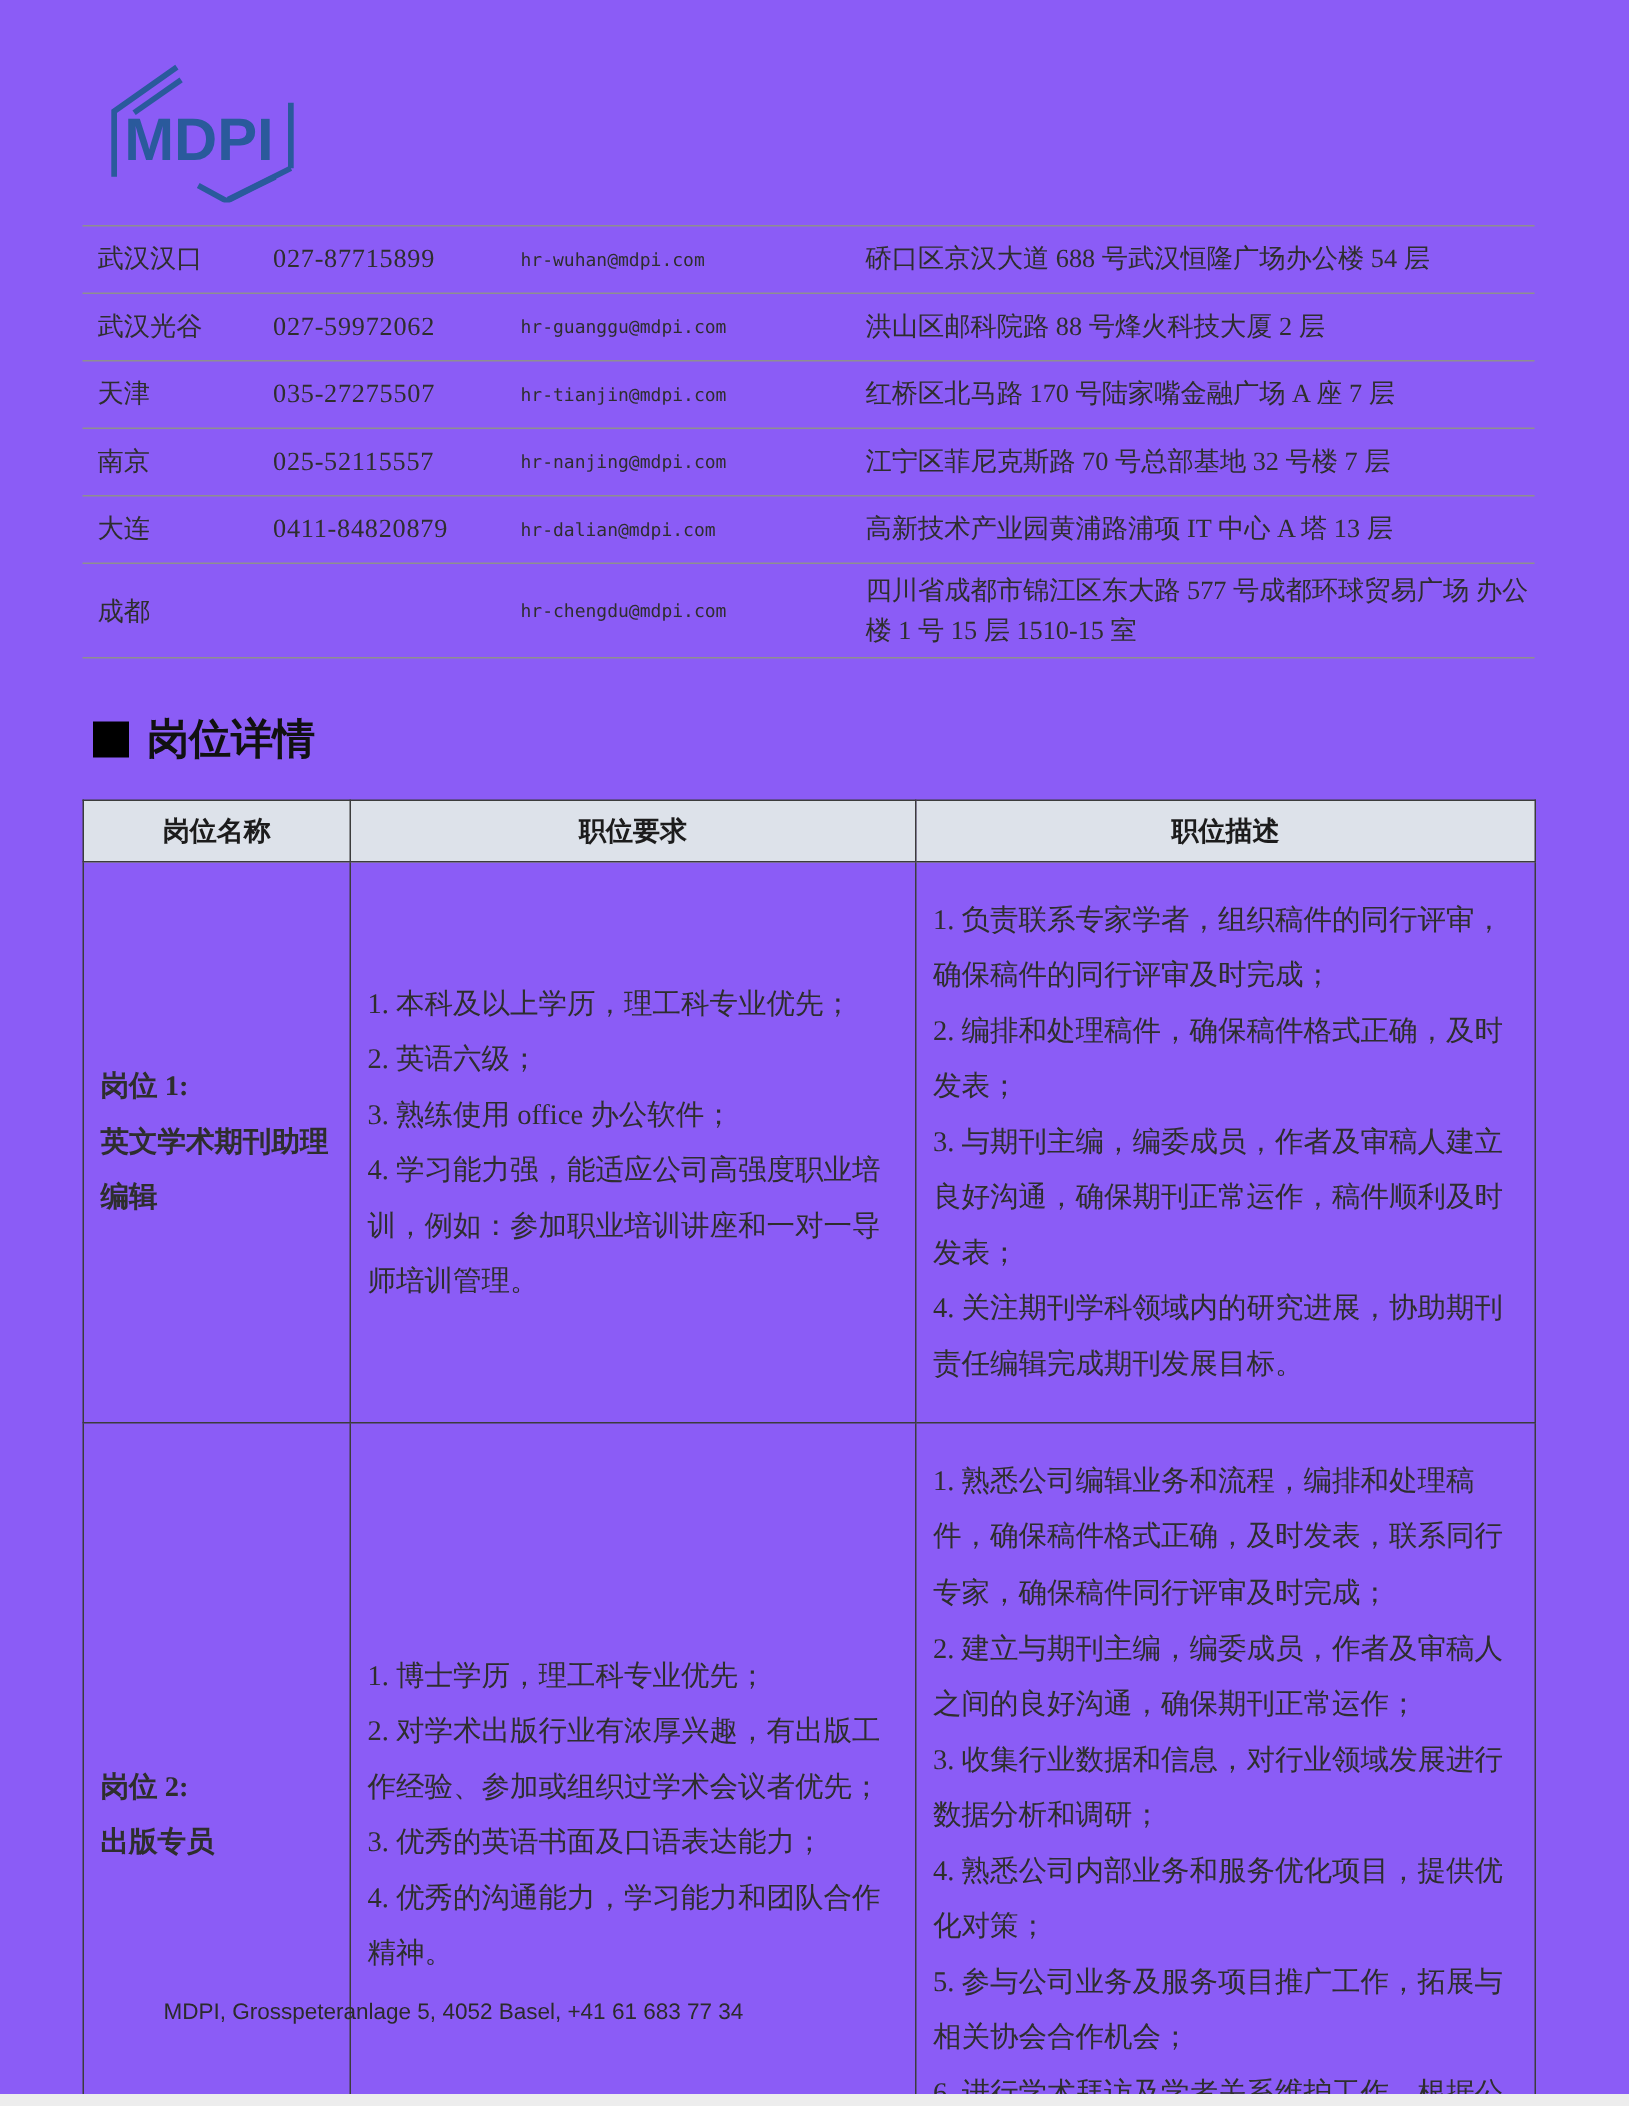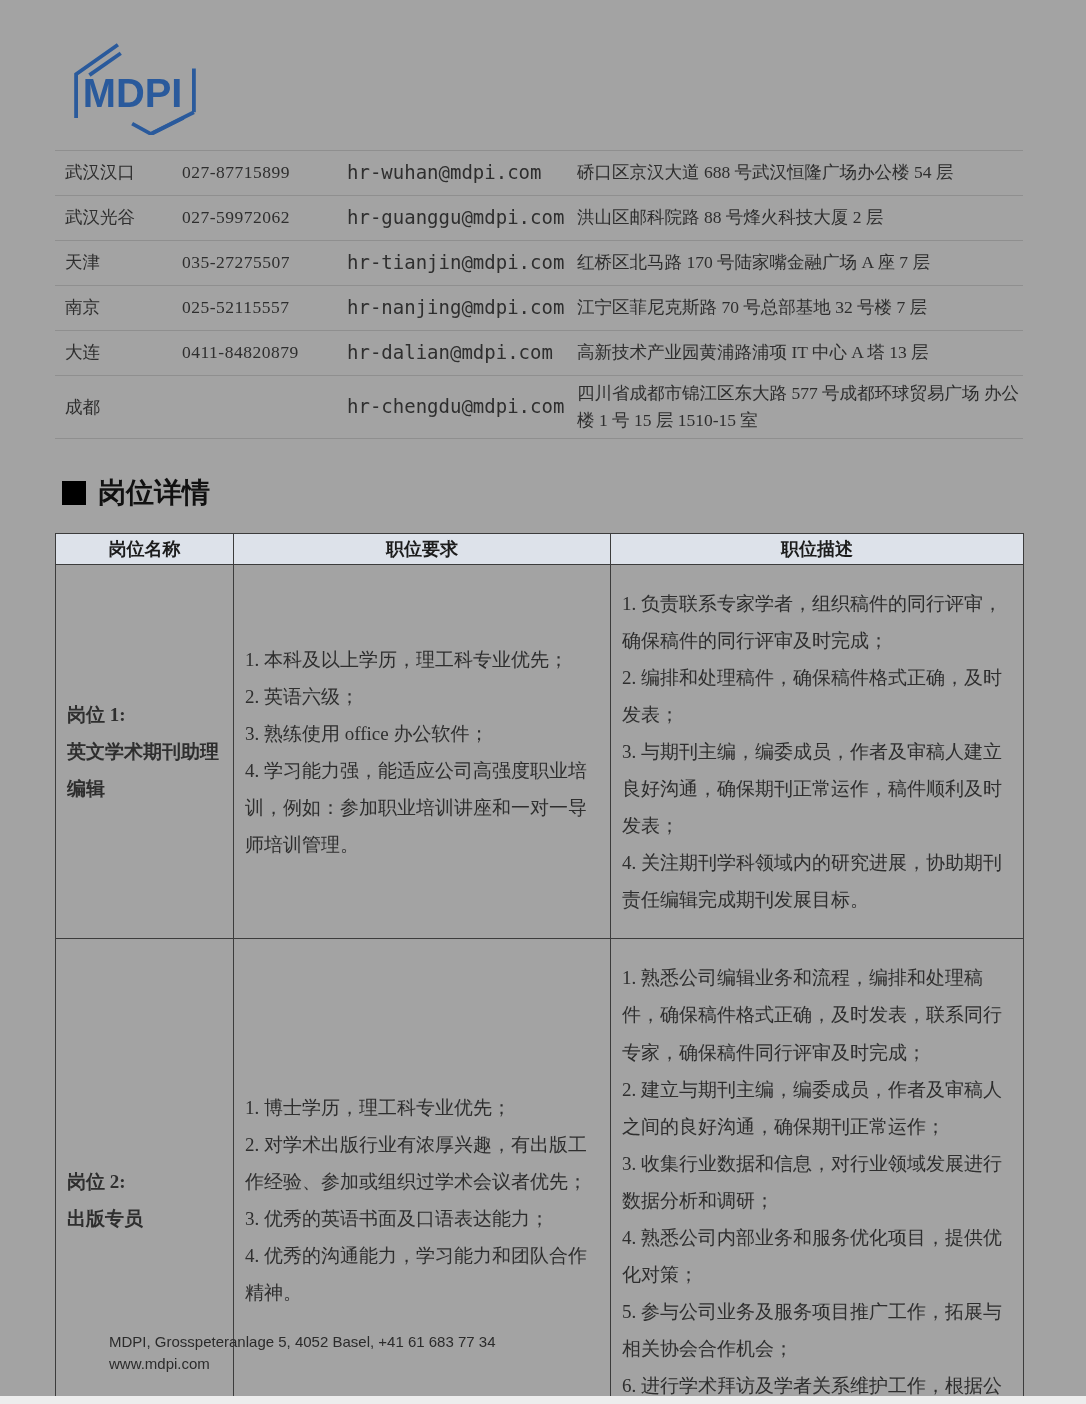--- a/index.html
+++ b/index.html
@@ -1,21 +1,21 @@
 <!DOCTYPE html>
 <html><head>
 <meta charset="utf-8">
 <style>
   * { margin:0; padding:0; box-sizing:border-box; }
   html,body { background:#e9e9e9; }
   .page {
     position:relative;
     width:1086px; height:1404px;
     margin:0 auto;
-    background:#a3a3a3;
+    background:#8b5cf6;
     font-family:"Liberation Serif","DejaVu Serif",serif;
     color:#2e2e2e;
     overflow:hidden;
   }
   .page::after{
     content:"";
     position:absolute; left:0; bottom:0; width:100%; height:8px;
     background:#ededed;
   }
 
@@ -32,21 +32,21 @@
   .contact-row {
     display:grid;
     grid-template-columns:117px 165px 230px 1fr;
     align-items:center;
     border-bottom:1.5px solid #8f8f8f;
     min-height:45px;
     padding:4px 0;
     line-height:1.55;
   }
   .contact-row > div { padding-left:10px; }
-  .contact-email { font-family:"DejaVu Sans Mono","Liberation Mono",monospace; font-size:19px; }
+  .contact-email { font-family:"DejaVu Sans Mono","Liberation Mono",monospace; font-size:12px; }
   .contact-phone { letter-spacing:0.5px; }
 
   
   .section-title {
     position:absolute; left:62px; top:474px;
     font-size:28px; font-weight:bold; color:#111;
     display:flex; align-items:center; gap:12px;
   }
   .square-bullet {
     width:24px; height:24px; background:#000; display:inline-block;
@@ -57,21 +57,21 @@
     position:absolute; left:55px; top:533px; width:968px;
     border-collapse:collapse;
     table-layout:fixed;
     font-size:19px;
   }
   .job-table th, .job-table td {
     border:1.8px solid #3c3c3c;
   }
   .job-table th {
     background:#dde2ea;
-    height:31px;
+    height:41px;
     font-size:18px; font-weight:bold; text-align:center;
     color:#1c1c1c;
   }
   .col-name  { width:178px; }
   .col-req   { width:377px; }
   .col-desc  { width:413px; }
 
   .job-table td { vertical-align:middle; padding:20px 11px; line-height:1.95; }
   td.cell-desc { vertical-align:top; }
   .row-1 { height:325px; }
@@ -202,16 +202,15 @@
             <p class="para">4.  熟悉公司内部业务和服务优化项目，提供优化对策；</p>
             <p class="para">5.  参与公司业务及服务项目推广工作，拓展与相关协会合作机会；</p>
             <p class="para">6.  进行学术拜访及学者关系维护工作，根据公司</p>
           </td>
       </tr>
     </tbody>
   </table>
 
   <div class="footer">
     <div>MDPI, Grosspeteranlage 5, 4052 Basel, +41 61 683 77 34</div>
-    <div>www.mdpi.com</div>
   </div>
 
 </div>
 
 </body></html>

